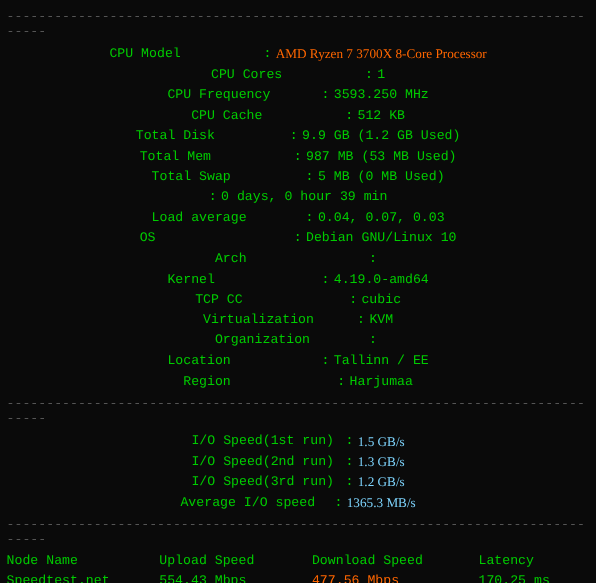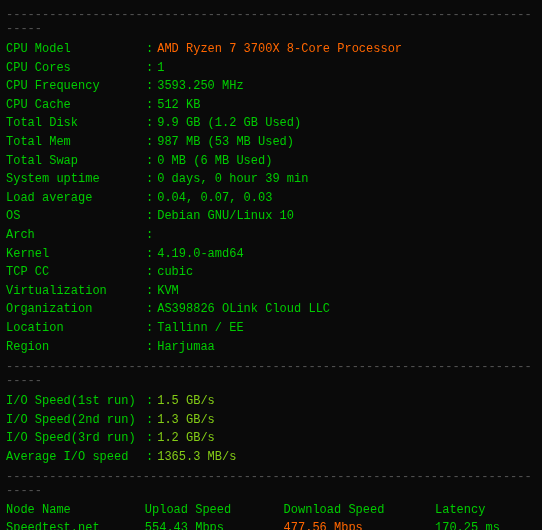--- a/index.html
+++ b/index.html
@@ -13,37 +13,40 @@
       padding: 4px 6px;
     }
     .divider {
       color: #555;
       margin: 4px 0;
       letter-spacing: 0;
     }
     .info-row {
       display: flex;
       line-height: 1.55;
+      justify-content: center;
     }
     .info-label {
       color: #00cc00;
       min-width: 140px;
     }
     .info-sep {
       color: #00cc00;
       margin-right: 4px;
     }
     .info-value {
       color: #00cc00;
     }
     .info-value.highlight {
       color: #ff6600;
+      font-family: Liberation Serif, serif;
     }
     .section-io .info-value {
-      color: #84cc16;
+      color: #7dd3fc;
+      font-family: Liberation Serif, serif;
     }
     
     .node-table {
       width: 100%;
       border-collapse: collapse;
       margin-top: 2px;
     }
     .node-table th {
       color: #00cc00;
       text-align: left;
@@ -95,24 +98,23 @@
       <span class="info-value">9.9 GB (1.2 GB Used)</span>
     </div>
     <div class="info-row">
       <span class="info-label">Total Mem</span>
       <span class="info-sep">: </span>
       <span class="info-value">987 MB (53 MB Used)</span>
     </div>
     <div class="info-row">
       <span class="info-label">Total Swap</span>
       <span class="info-sep">: </span>
-      <span class="info-value">0 MB (6 MB Used)</span>
-    </div>
-    <div class="info-row">
-      <span class="info-label">System uptime</span>
+      <span class="info-value">5 MB (0 MB Used)</span>
+    </div>
+    <div class="info-row">
       <span class="info-sep">: </span>
       <span class="info-value">0 days, 0 hour 39 min</span>
     </div>
     <div class="info-row">
       <span class="info-label">Load average</span>
       <span class="info-sep">: </span>
       <span class="info-value">0.04, 0.07, 0.03</span>
     </div>
     <div class="info-row">
       <span class="info-label">OS</span>
@@ -134,21 +136,20 @@
       <span class="info-value">cubic</span>
     </div>
     <div class="info-row">
       <span class="info-label">Virtualization</span>
       <span class="info-sep">: </span>
       <span class="info-value">KVM</span>
     </div>
     <div class="info-row">
       <span class="info-label">Organization</span>
       <span class="info-sep">: </span>
-      <span class="info-value">AS398826 OLink Cloud LLC</span>
     </div>
     <div class="info-row">
       <span class="info-label">Location</span>
       <span class="info-sep">: </span>
       <span class="info-value">Tallinn / EE</span>
     </div>
     <div class="info-row">
       <span class="info-label">Region</span>
       <span class="info-sep">: </span>
       <span class="info-value">Harjumaa</span>

